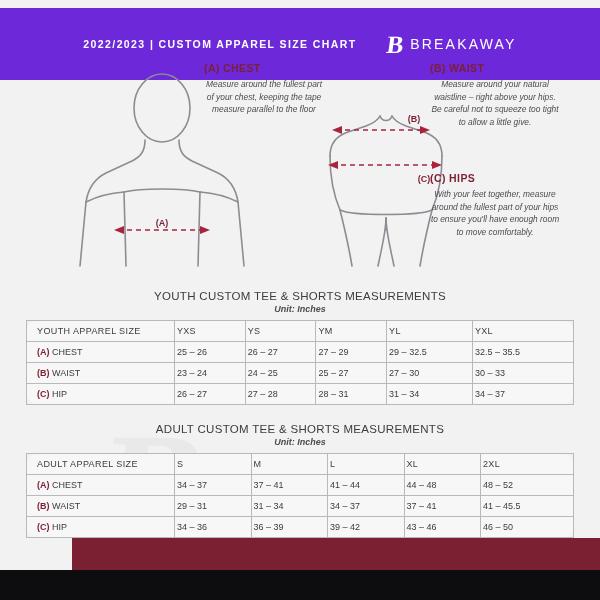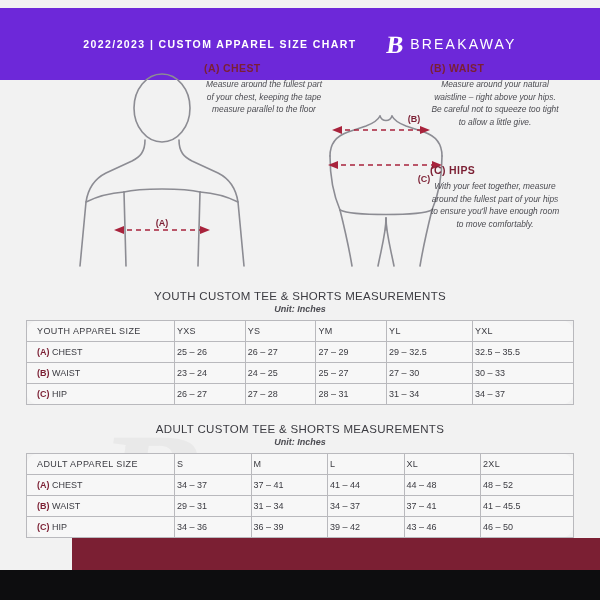--- a/index.html
+++ b/index.html
@@ -117,21 +117,21 @@
   }
   .note-body {
     color: #4c4c52;
     font-size: 8.4px;
     font-style: italic;
     line-height: 1.5;
     text-align: center;
   }
   .note-chest { left: 190px; top: 2px; width: 120px; }
   .note-waist { left: 416px; top: 2px; width: 130px; }
-  .note-hips  { left: 416px; top: 104px; width: 130px; }
+  .note-hips  { left: 416px; top: 112px; width: 130px; }
 
   
   .section { margin: 0 26px; }
   .sec-title {
     text-align: center;
     font-size: 11.5px;
     font-weight: normal;
     color: #3b3b41;
     letter-spacing: .3px;
     margin: 18px 0 2px;

